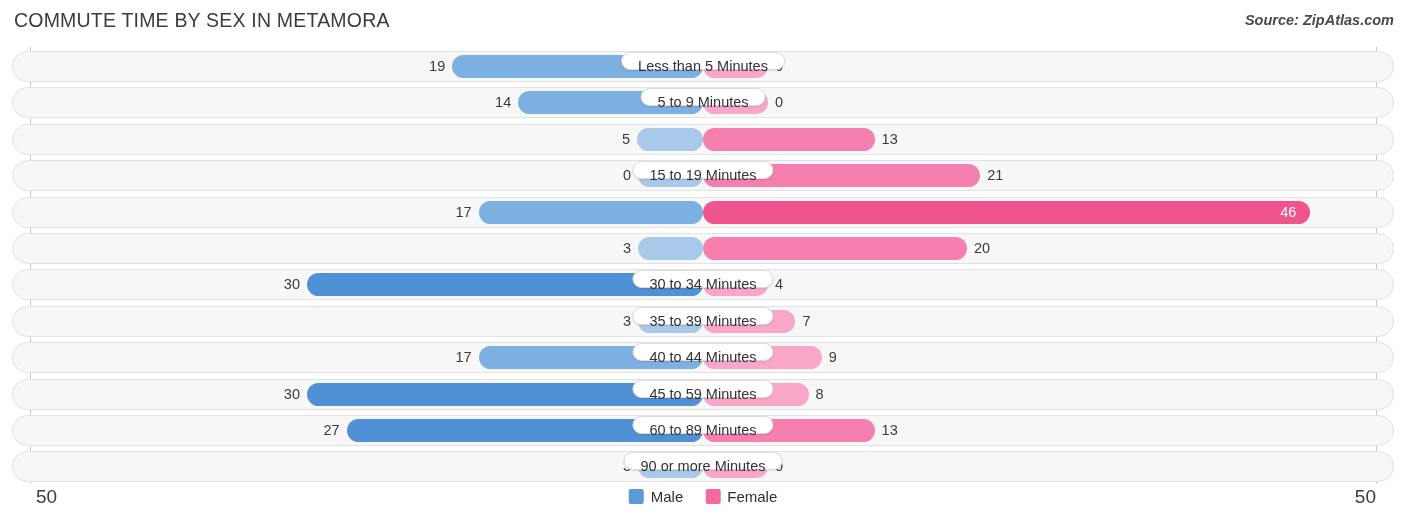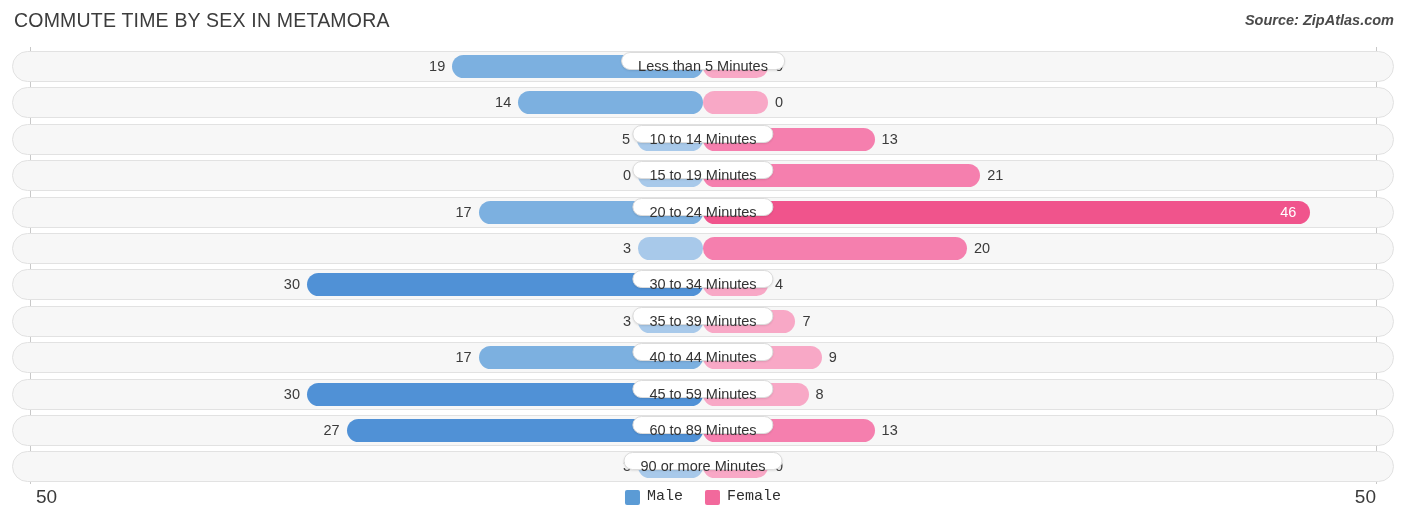--- a/index.html
+++ b/index.html
@@ -65,21 +65,21 @@
   
   .footer { position: absolute; left: 0; top: 484px; width: 1406px; height: 38px; }
   .tick { position: absolute; top: 2px; font-size: 19px; color: #3b3b3b; }
   .tick-left  { left: 36px; }
   .tick-right { right: 30px; }
 
   .legend {
     position: absolute; left: 50%; transform: translateX(-50%); top: 4px;
     display: flex; align-items: center; gap: 22px;
   }
-  .legend-item { display: flex; align-items: flex-end; gap: 7px; font-family: Liberation Mono, monospace; }
+  .legend-item { display: flex; align-items: center; gap: 7px; }
   .swatch { width: 15px; height: 15px; border-radius: 2px; display: inline-block; }
   .legend-label { font-size: 15px; color: #2f2f2f; }
 </style>
 </head>
 <body>
 
 <div class="page">
 
   <div class="title">COMMUTE TIME BY SEX IN METAMORA</div>
   <div class="source">Source: ZipAtlas.com</div>
@@ -94,44 +94,43 @@
         <div class="val val-out-left" style="right: 948.8px;">19</div>
         <div class="val val-out-right" style="left: 763px;">0</div>
         <div class="pill">Less than 5 Minutes</div>
       </div>
       <div class="row" style="top: 40.4px;">
         <div class="track"></div>
         <div class="bar bar-male" style="width: 184.8px; background: rgb(124, 176, 224);"></div>
         <div class="bar bar-female" style="width: 65px; background: rgb(248, 168, 198);"></div>
         <div class="val val-out-left" style="right: 882.8px;">14</div>
         <div class="val val-out-right" style="left: 763px;">0</div>
+        <div class="pill">5 to 9 Minutes</div>
       </div>
       <div class="row" style="top: 76.8px;">
         <div class="track"></div>
         <div class="bar bar-male" style="width: 66px; background: rgb(168, 201, 234);"></div>
         <div class="bar bar-female" style="width: 171.6px; background: rgb(245, 127, 174);"></div>
         <div class="val val-out-left" style="right: 764px;">5</div>
         <div class="val val-out-right" style="left: 869.6px;">13</div>
-        <div class="pill">10 to 14 Minutes</div>
       </div>
       <div class="row" style="top: 113.2px;">
         <div class="track"></div>
         <div class="bar bar-male" style="width: 65px; background: rgb(168, 201, 234);"></div>
         <div class="bar bar-female" style="width: 277.2px; background: rgb(245, 127, 174);"></div>
         <div class="val val-out-left" style="right: 763px;">0</div>
         <div class="val val-out-right" style="left: 975.2px;">21</div>
         <div class="pill">15 to 19 Minutes</div>
       </div>
       <div class="row" style="top: 149.6px;">
         <div class="track"></div>
         <div class="bar bar-male" style="width: 224.4px; background: rgb(124, 176, 224);"></div>
         <div class="bar bar-female" style="width: 607.2px; background: rgb(240, 84, 140);"></div>
         <div class="val val-out-left" style="right: 922.4px;">17</div>
         <div class="val val-in" style="left: 1268.2px;">46</div>
-        <div class="pill">20 to 24 Minutes</div>
       </div>
       <div class="row" style="top: 186px;">
         <div class="track"></div>
         <div class="bar bar-male" style="width: 65px; background: rgb(168, 201, 234);"></div>
         <div class="bar bar-female" style="width: 264px; background: rgb(245, 127, 174);"></div>
         <div class="val val-out-left" style="right: 763px;">3</div>
         <div class="val val-out-right" style="left: 962px;">20</div>
       </div>
       <div class="row" style="top: 222.4px;">
         <div class="track"></div>

